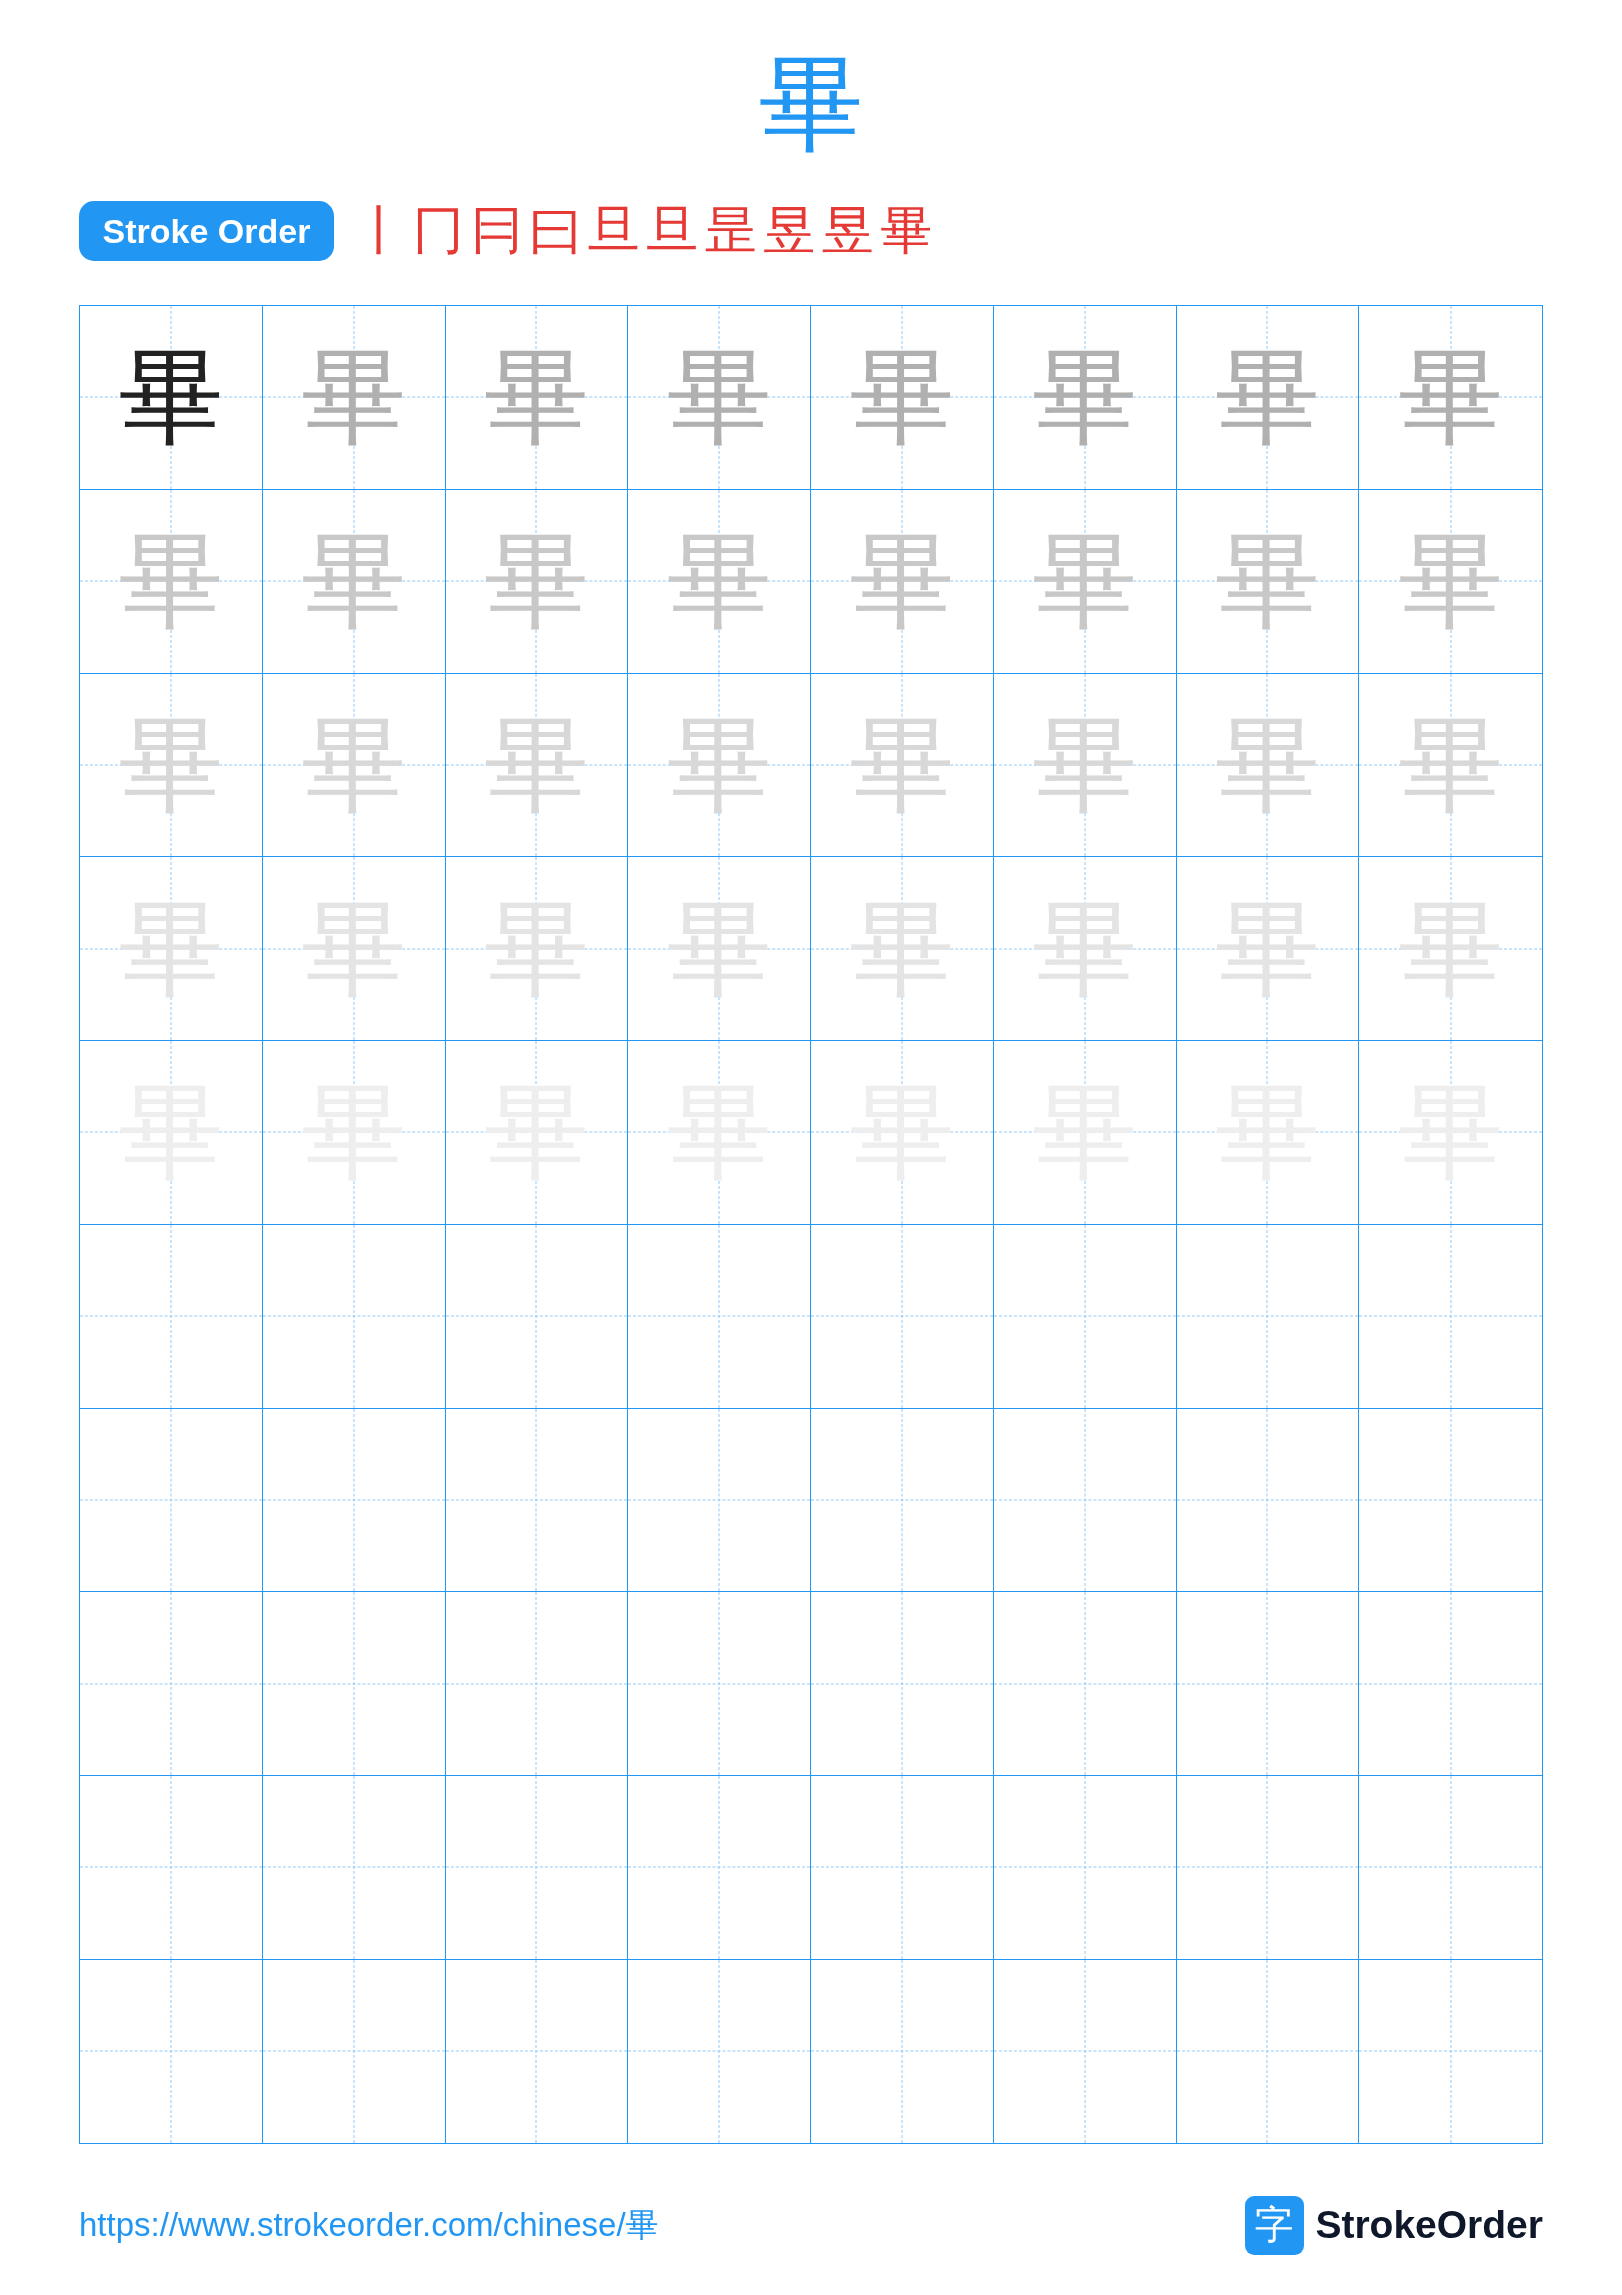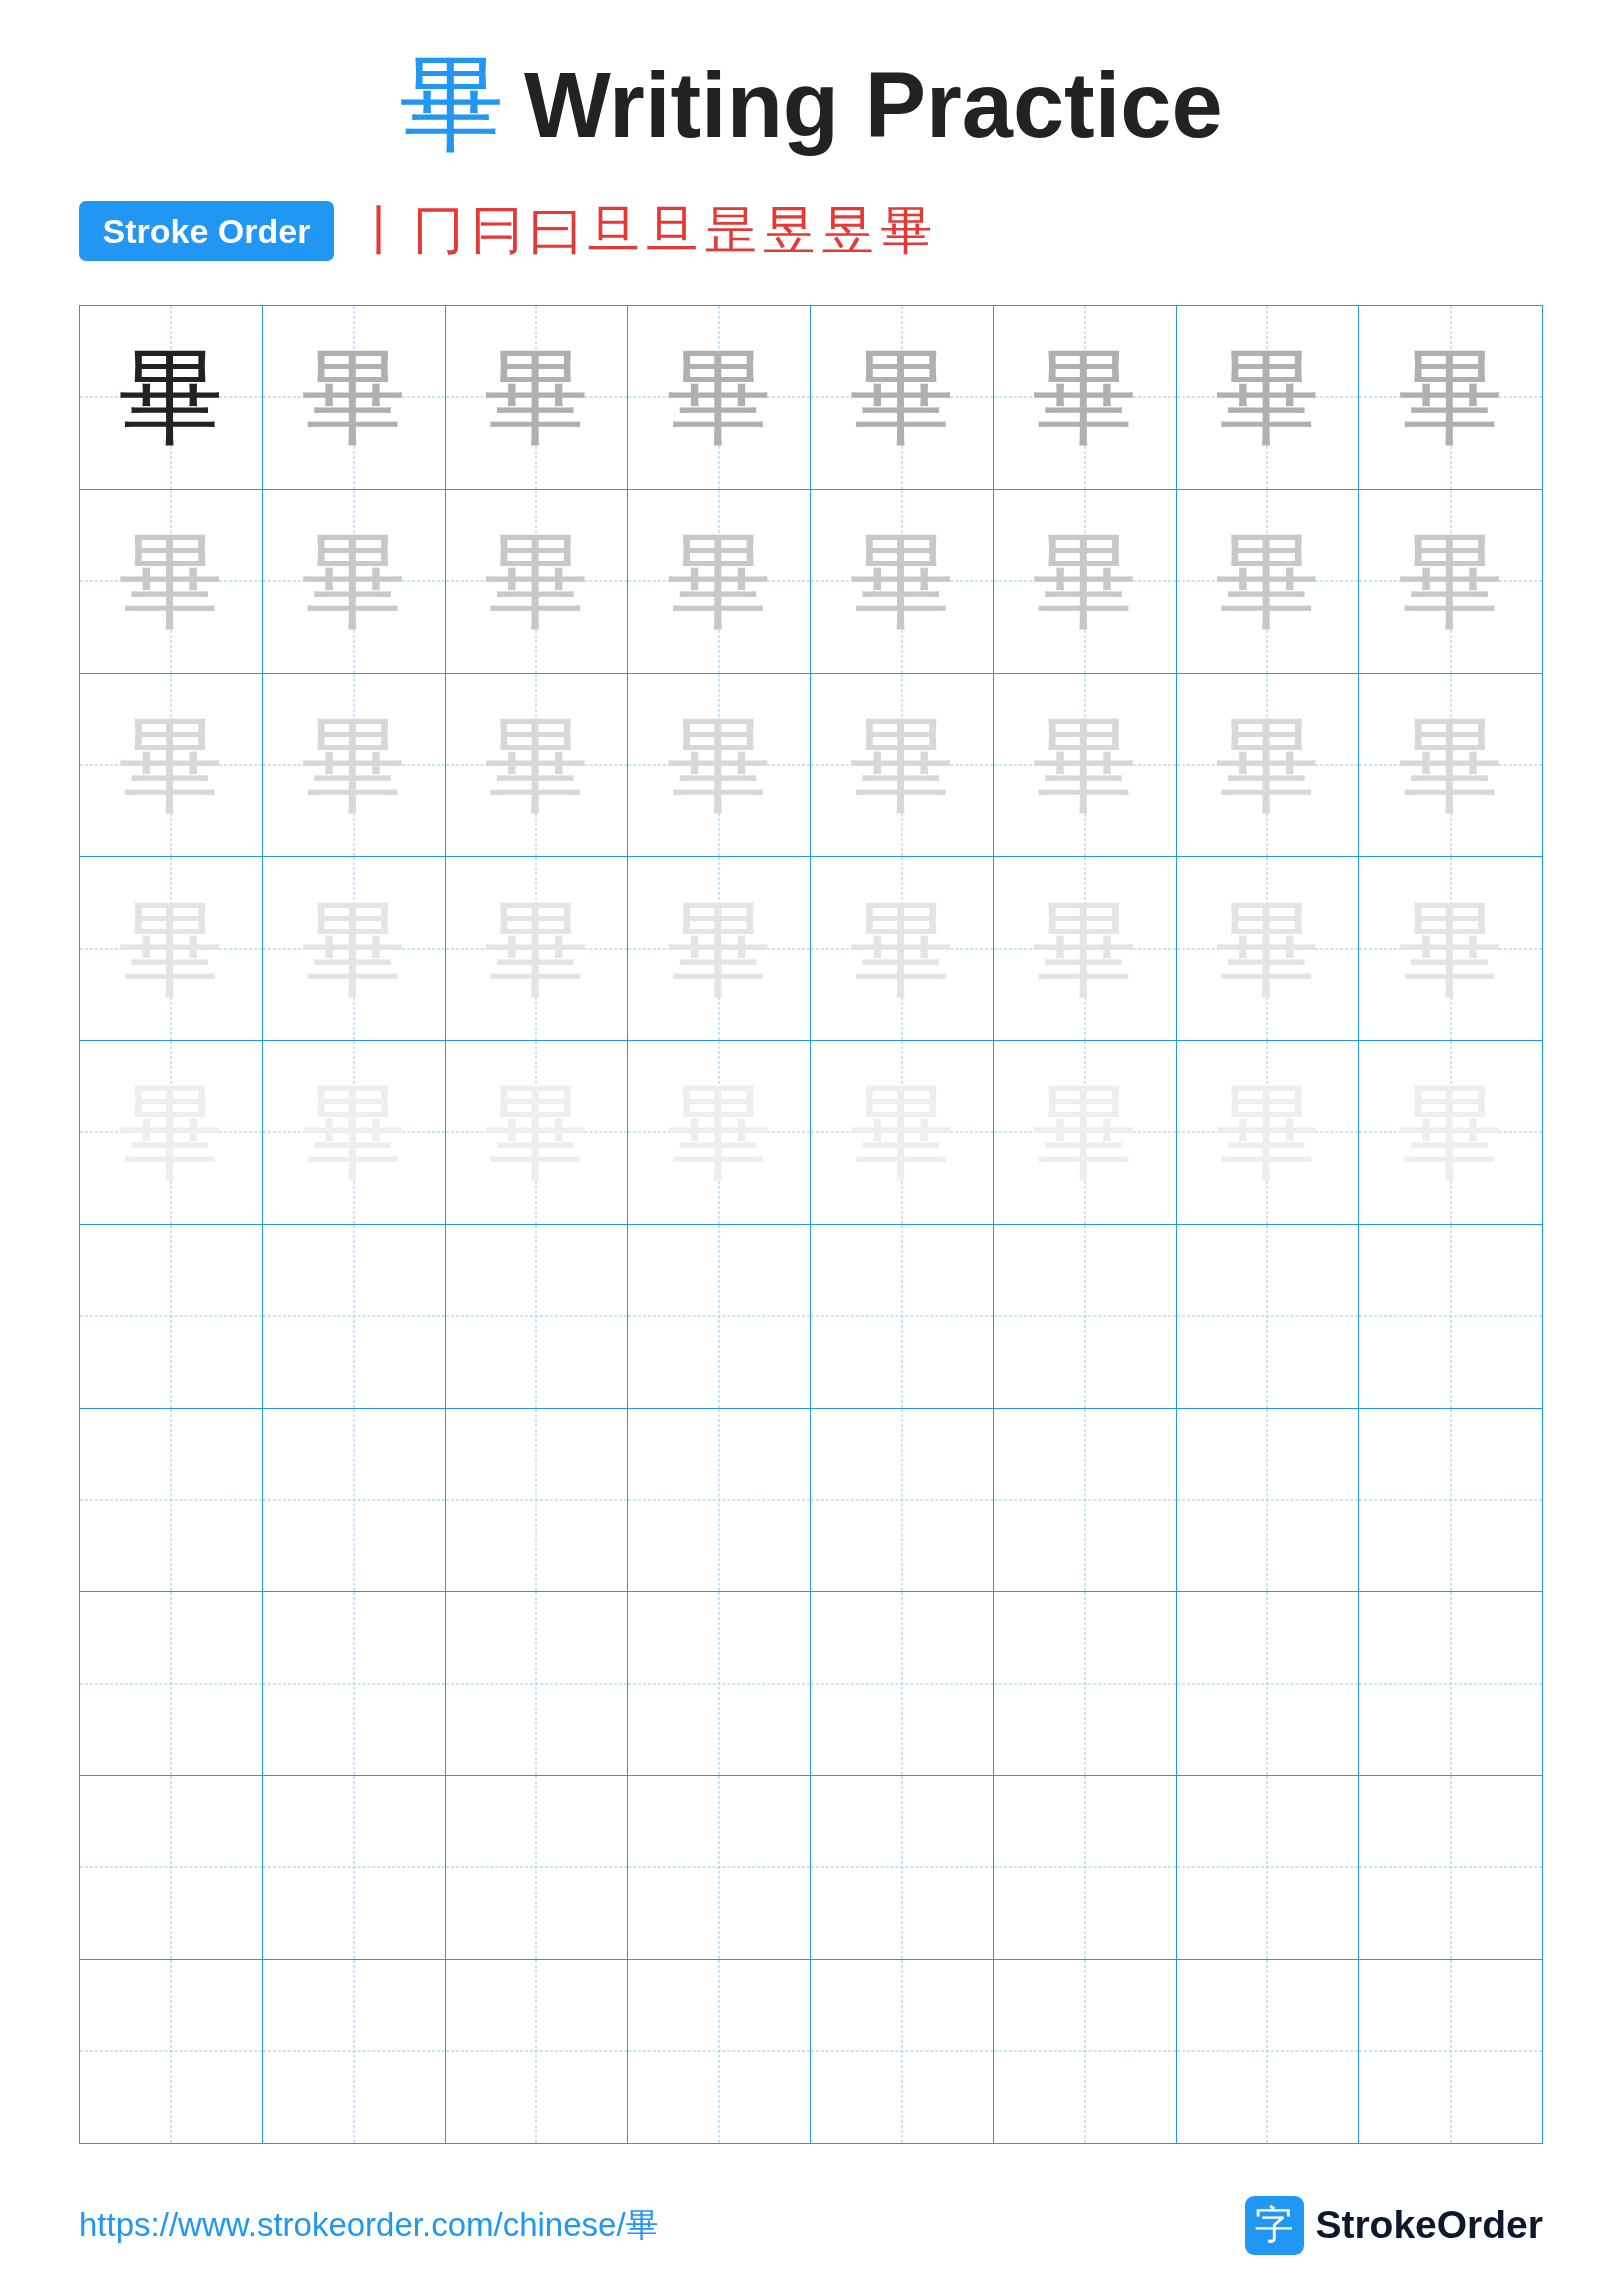--- a/index.html
+++ b/index.html
@@ -51,21 +51,21 @@
       margin-bottom: 39px;
       width: 100%;
     }
 
     .stroke-order-badge {
       background: #2196F3;
       color: white;
       font-size: 34px;
       font-weight: bold;
       padding: 10.5px 23.6px;
-      border-radius: 7px;
+      border-radius: 15px;
       white-space: nowrap;
     }
 
     .stroke-order-chars {
       display: flex;
       align-items: center;
       gap: 6.5px;
       font-size: 52px;
       color: #e53935;
       font-family: serif;
@@ -203,21 +203,20 @@
       color: #0f172a;
     }
   </style>
 </head>
 <body>
 
 <div class="page">
 
   <div class="title-area">
     <span class="title-char">畢</span>
-    <span class="title-text">Writing Practice</span>
   </div>
 
   <div class="stroke-order-row">
     <div class="stroke-order-badge">Stroke Order</div>
     <div class="stroke-order-chars">
       <span>丨</span>
       <span>冂</span>
       <span>冃</span>
       <span>曰</span>
       <span>旦</span>

